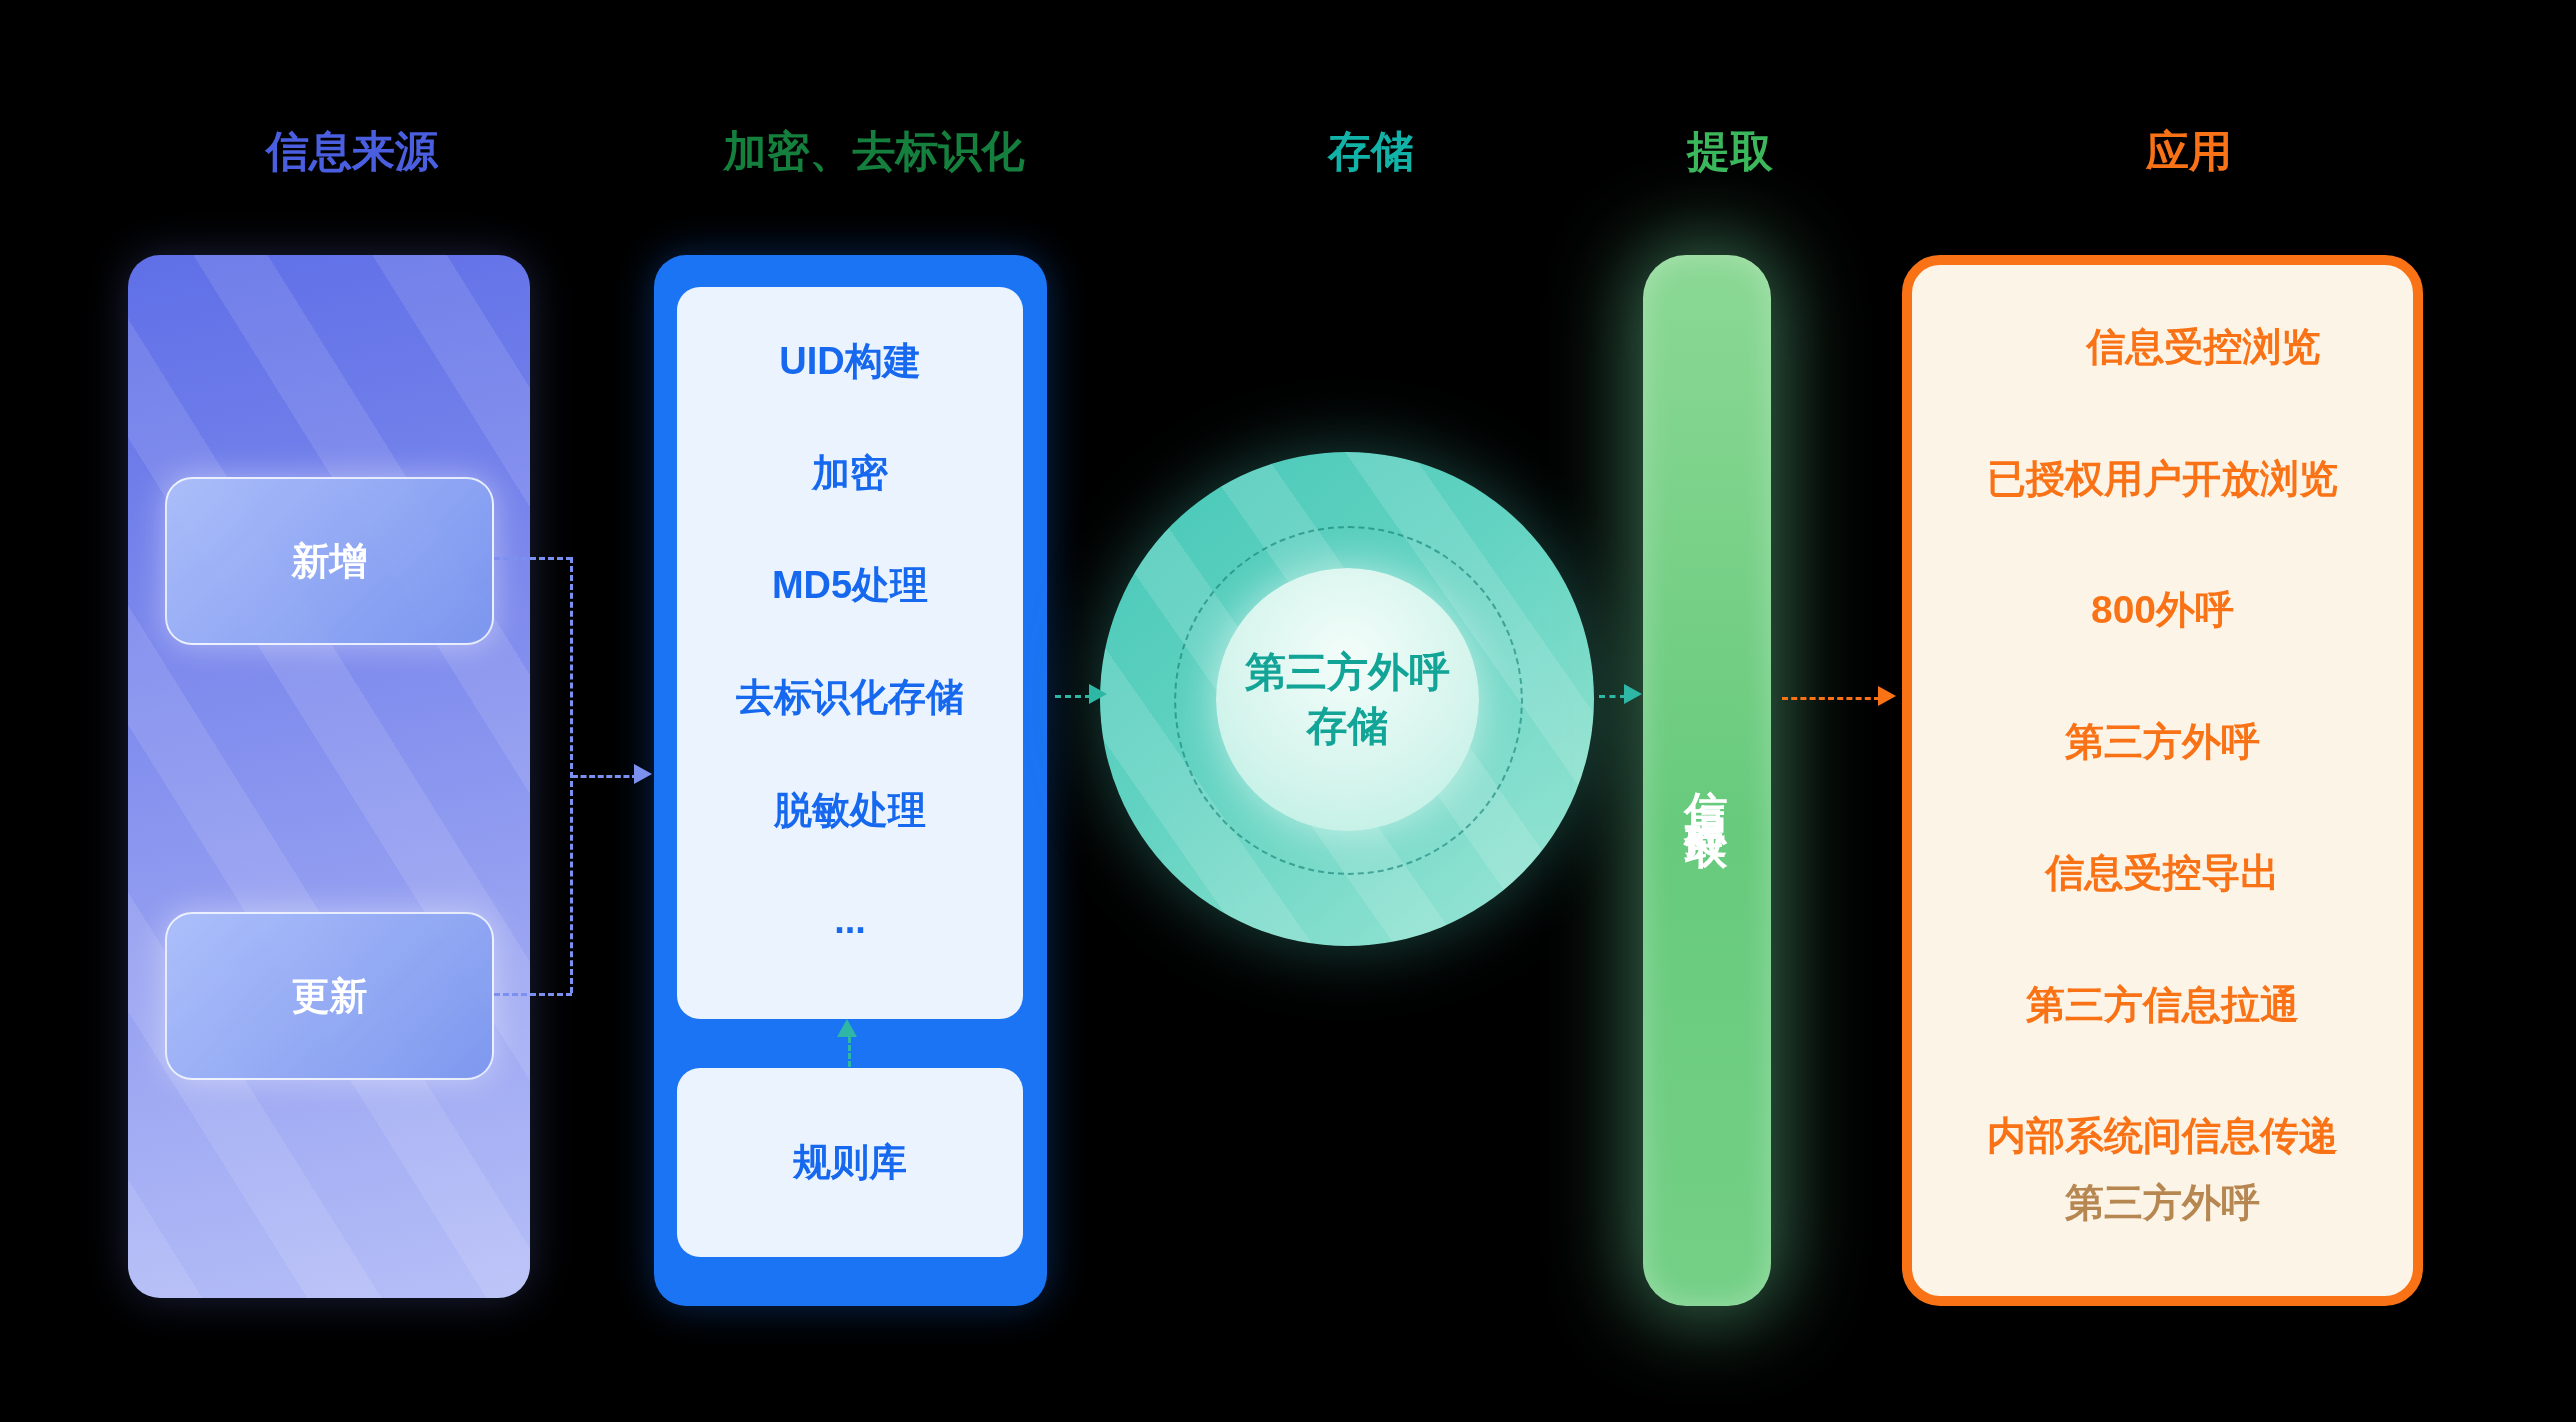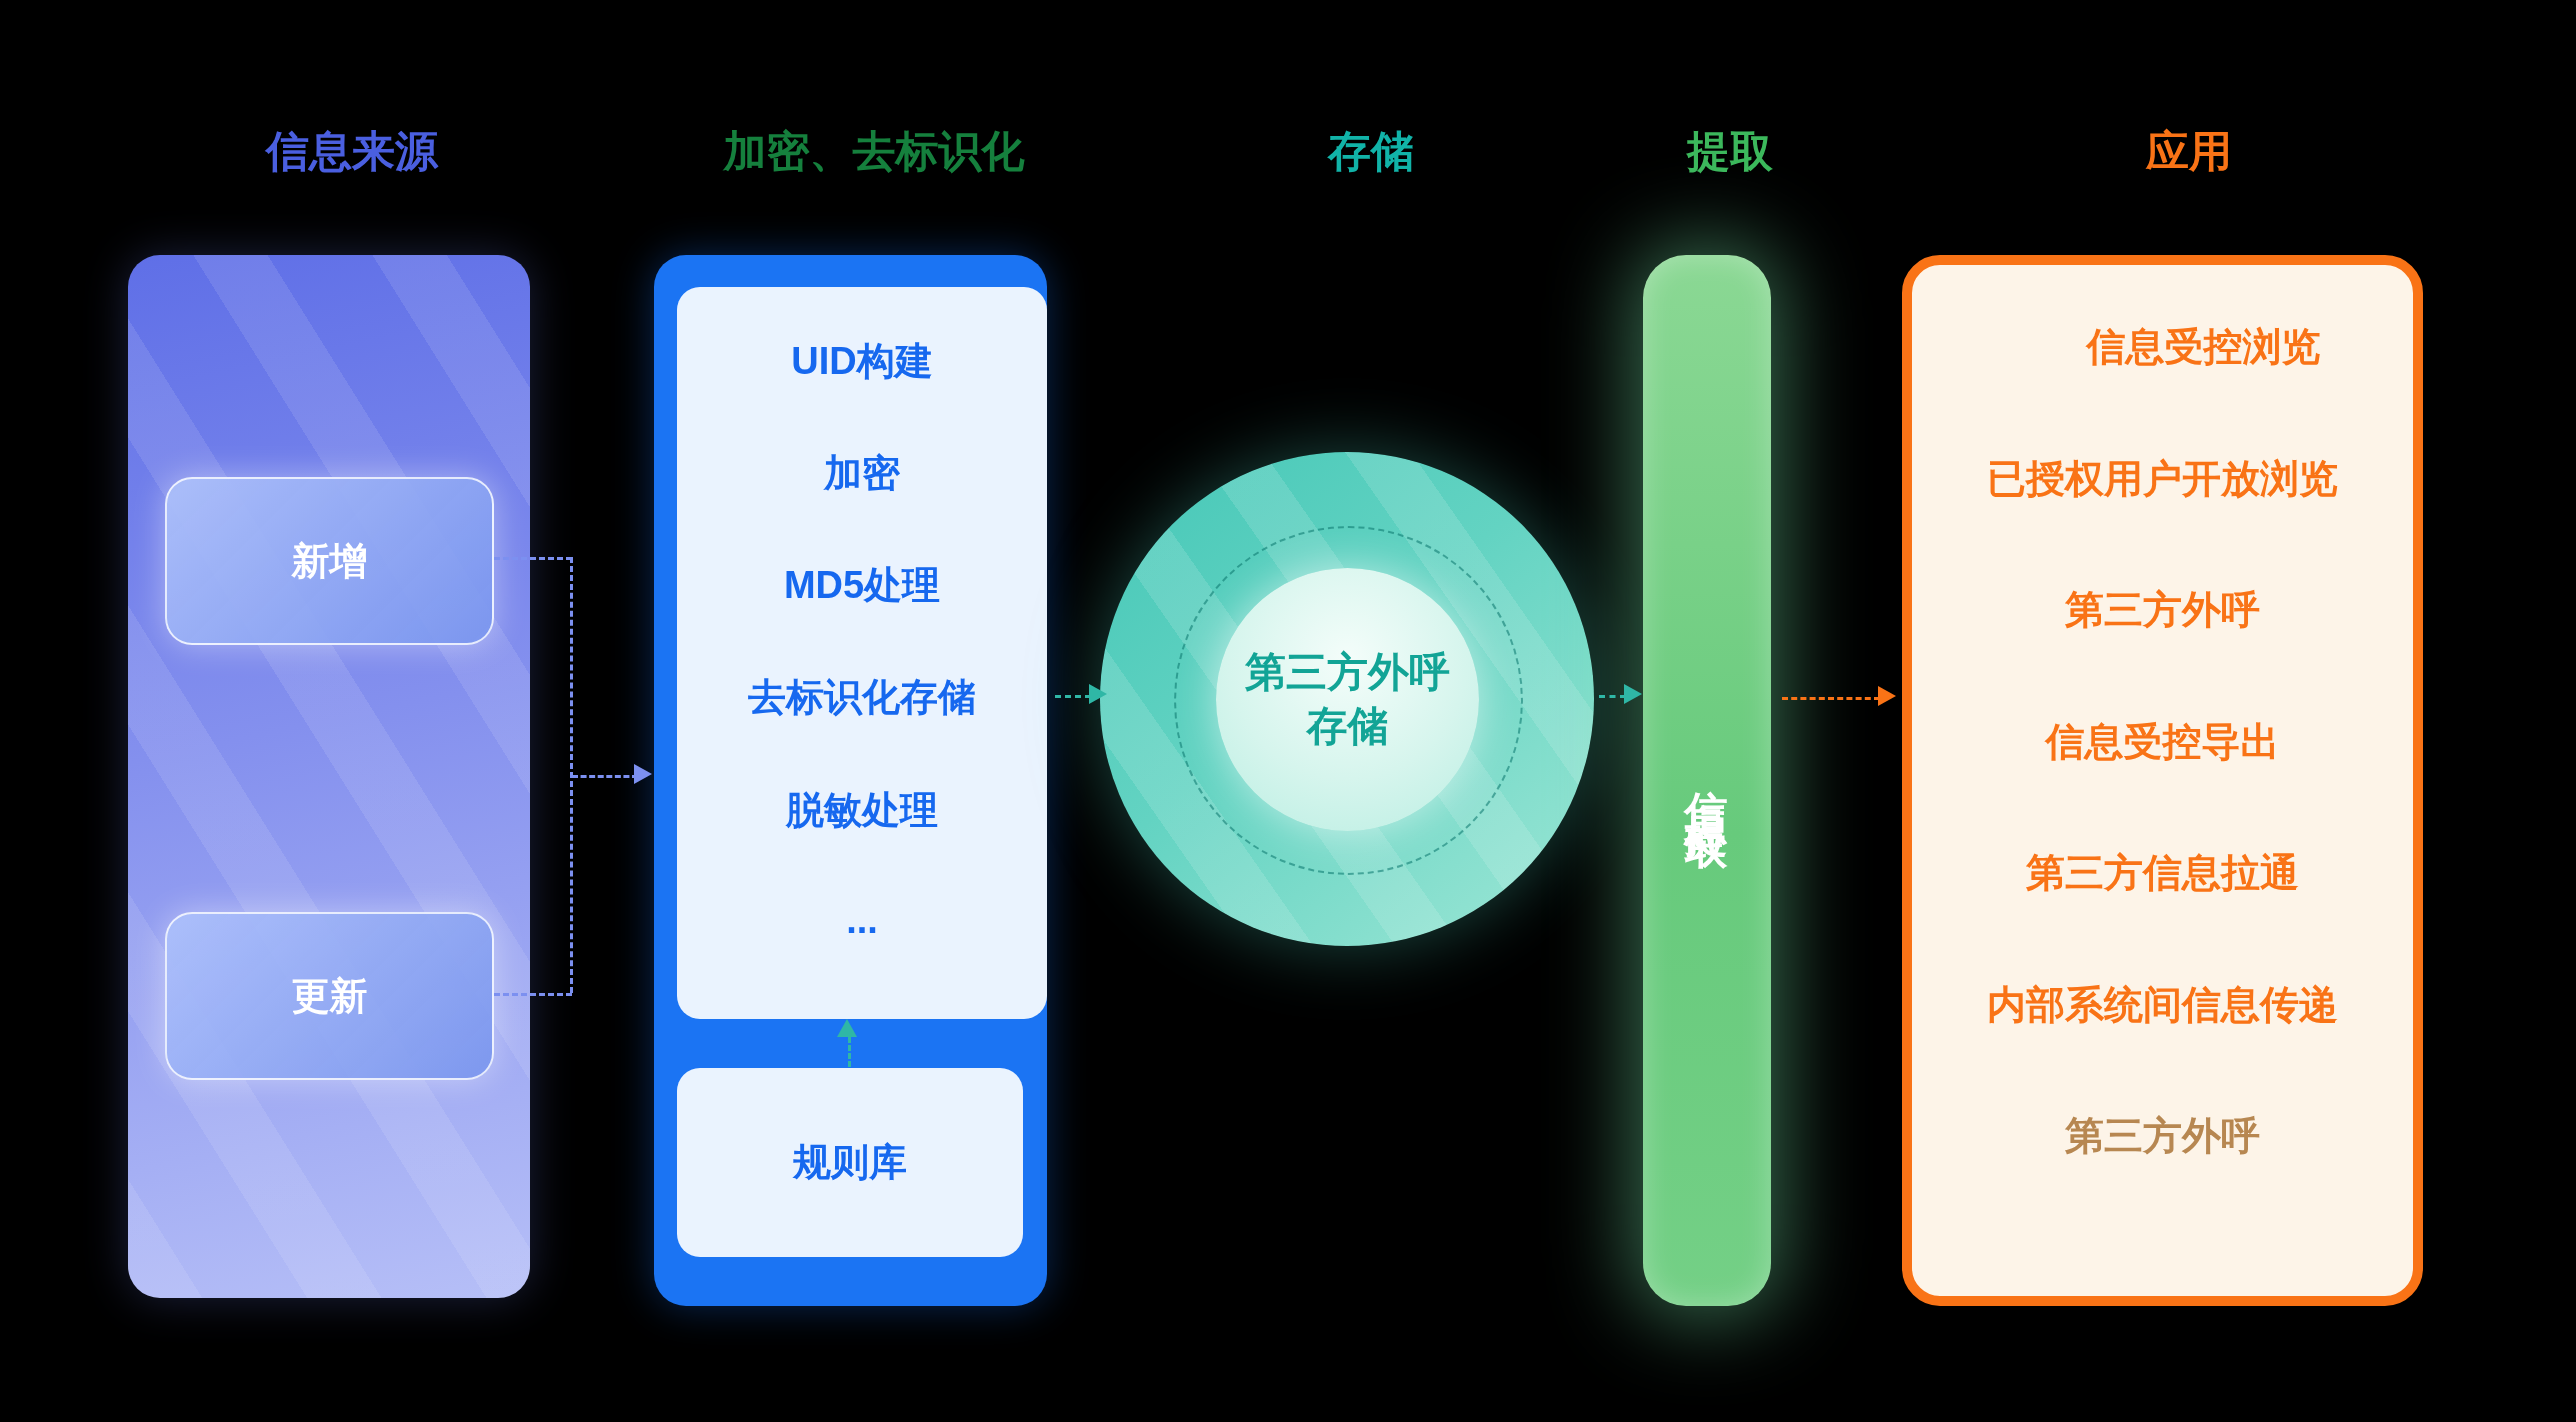--- a/index.html
+++ b/index.html
@@ -30,21 +30,21 @@
     display:flex;align-items:center;justify-content:center;
     color:#fff;font-size:38px;font-weight:700;}
   .pill-add{top:222px;}
   .pill-update{top:657px;}
 
   
   .panel-encrypt{position:absolute;left:654px;top:255px;width:393px;height:1051px;
     border-radius:32px;background:#1b74f3;
     box-shadow:0 0 41px rgba(27,116,243,0.35);}
   .enc-list{position:absolute;left:23px;top:32px;width:346px;height:732px;
-    background:#eaf3fe;border-radius:23px;padding-left:24px;}
+    background:#eaf3fe;border-radius:23px;}
   .enc-item{position:absolute;left:0;width:100%;text-align:center;height:54px;line-height:54px;
     color:#1668ef;font-size:38px;font-weight:700;white-space:nowrap;}
   .enc-item:nth-child(1){top:47px;}
   .enc-item:nth-child(2){top:159px;}
   .enc-item:nth-child(3){top:271px;text-align:center;}
   .enc-item:nth-child(4){top:383px;}
   .enc-item:nth-child(5){top:496px;}
   .enc-item:nth-child(6){top:606px;}
   .rule-box{position:absolute;left:23px;top:813px;width:346px;height:189px;
     background:#eaf3fe;border-radius:23px;display:flex;align-items:center;justify-content:center;
@@ -157,20 +157,21 @@
     </div>
   </div>
 
   <div class="extract-bar">
     <span class="extract-label">信息提取</span>
   </div>
 
   <div class="panel-app">
     <div class="app-item">信息受控浏览</div>
     <div class="app-item">已授权用户开放浏览</div>
+    <div class="app-item">800外呼</div>
     <div class="app-item">第三方外呼</div>
     <div class="app-item">信息受控导出</div>
     <div class="app-item">第三方信息拉通</div>
     <div class="app-item">内部系统间信息传递</div>
     <div class="app-item app-item-faded">第三方外呼</div>
   </div>
 
   <div class="dash-h c-src ln-add"></div>
   <div class="dash-h c-src ln-update"></div>
   <div class="dash-v c-src ln-merge"></div>

